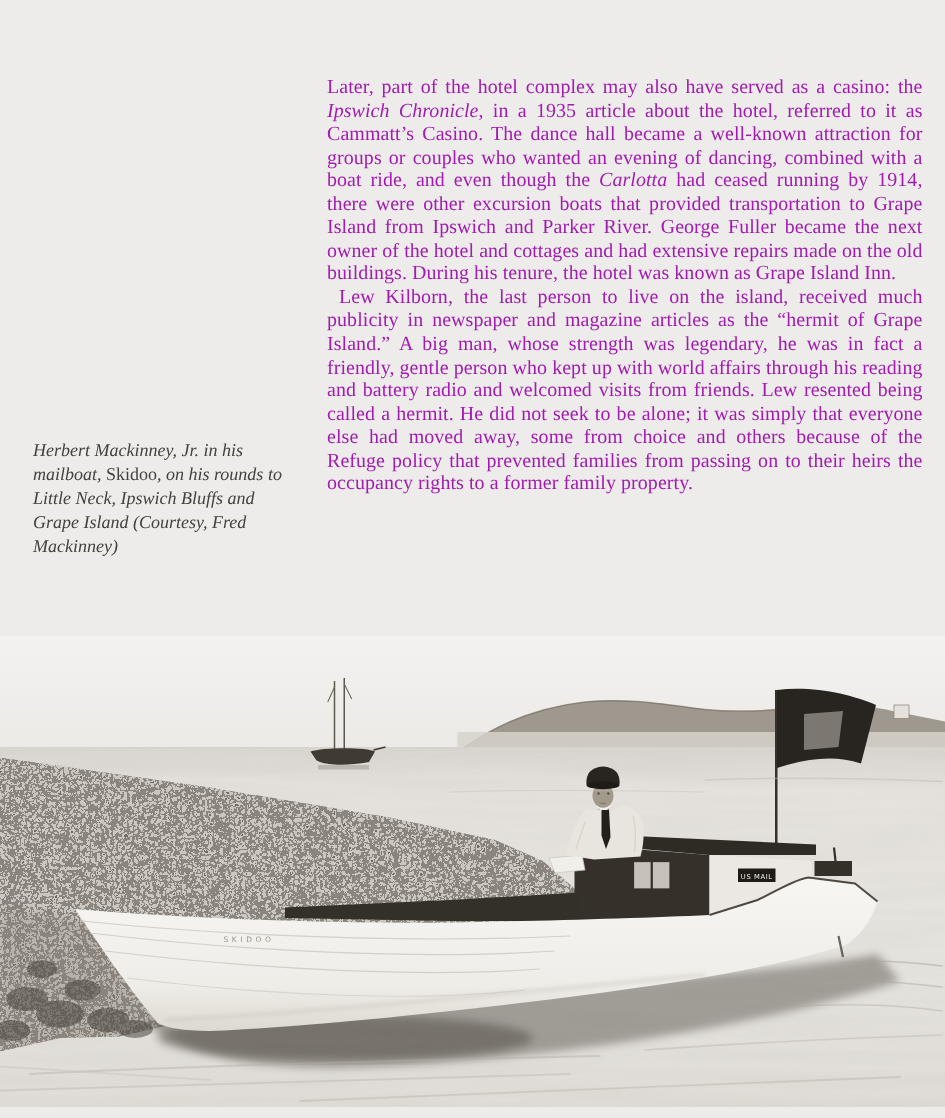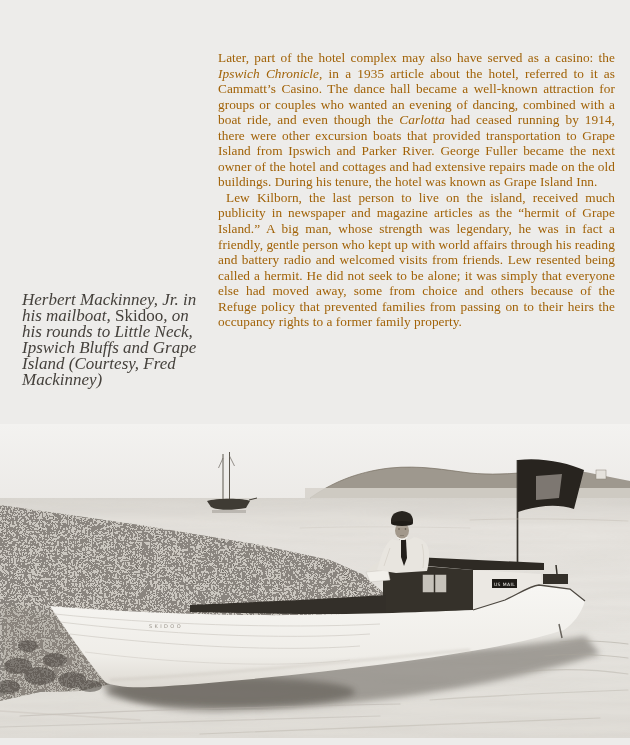--- a/index.html
+++ b/index.html
@@ -9,28 +9,28 @@
     font-family:"Liberation Serif", serif;
     overflow:hidden;
   }
   .page {
     position:relative; width:630px; height:745px;
     background:#edecea;
   }
   .article {
     position:absolute; left:218px; top:50px; width:397px;
     font-size:13.3px; line-height:15.55px;
-    text-align:justify; color:#a16207;
+    text-align:justify; color:#a21caf;
     letter-spacing:0.05px;
   }
   .article p { margin:0; }
   .article p.indented { text-indent:8px; }
   .caption {
     position:absolute; left:22px; top:292px; width:176px;
-    font-size:17px; line-height:16px;
+    font-size:12px; line-height:16px;
     font-style:italic; color:#45413c;
   }
   .caption span.roman { font-style:normal; }
   .photo {
     position:absolute; left:0; top:424px; width:630px; height:314px;
   }
   .photo svg { display:block; }
 </style>
 </head>
 <body>

